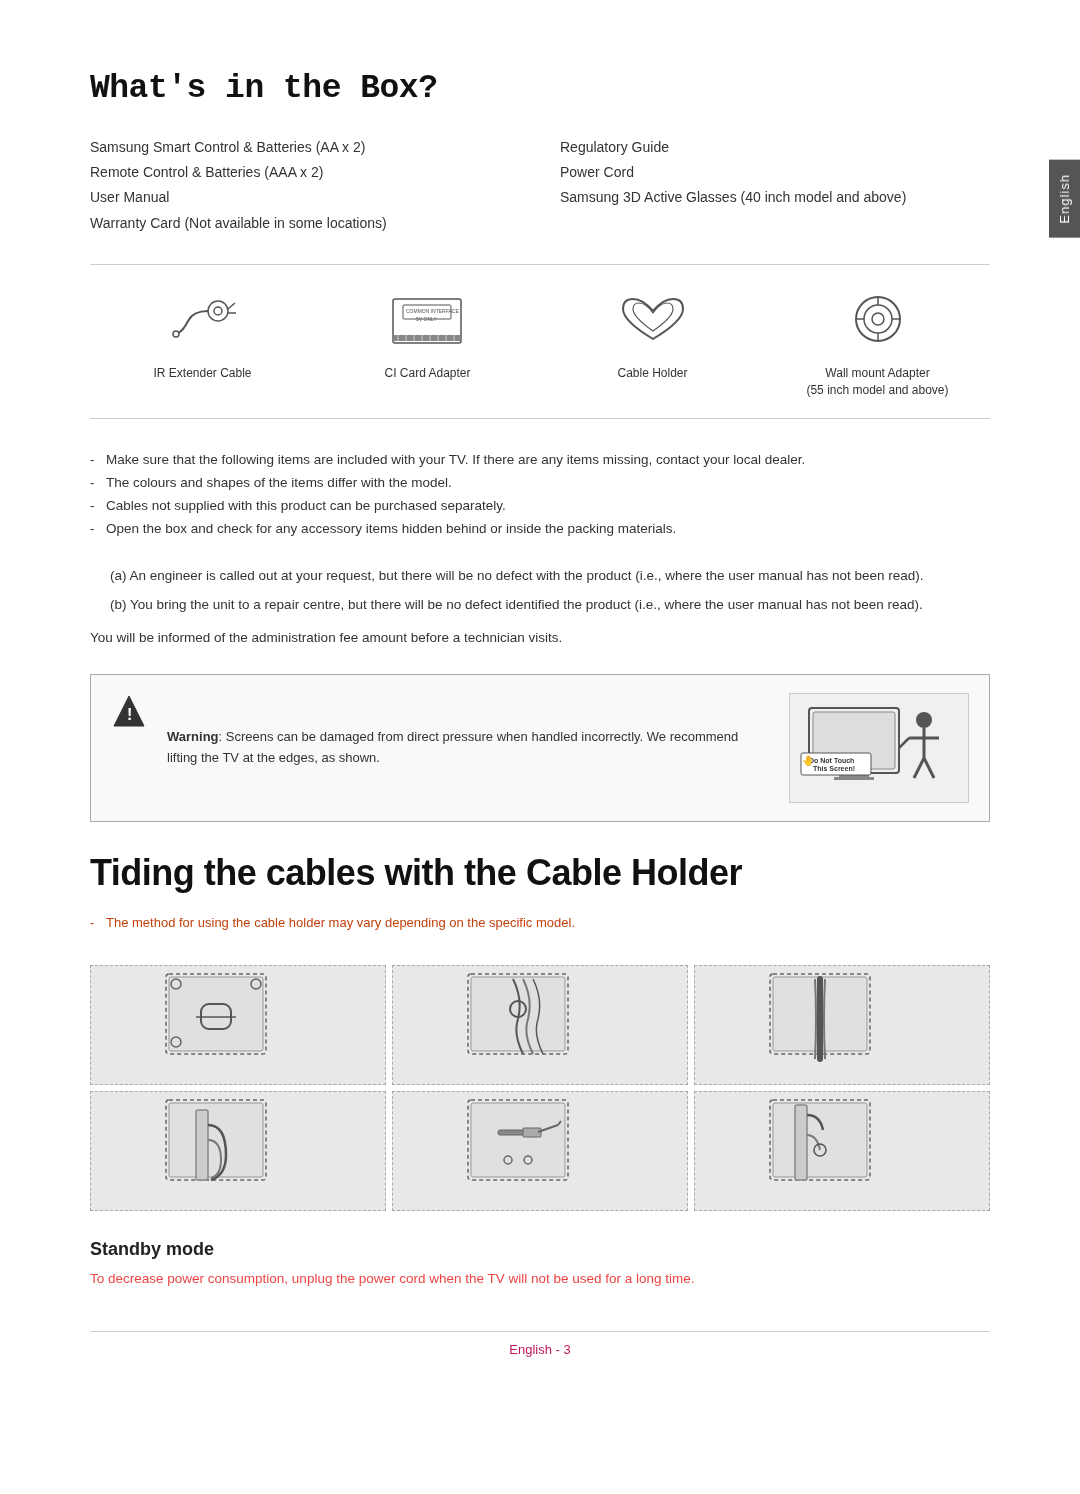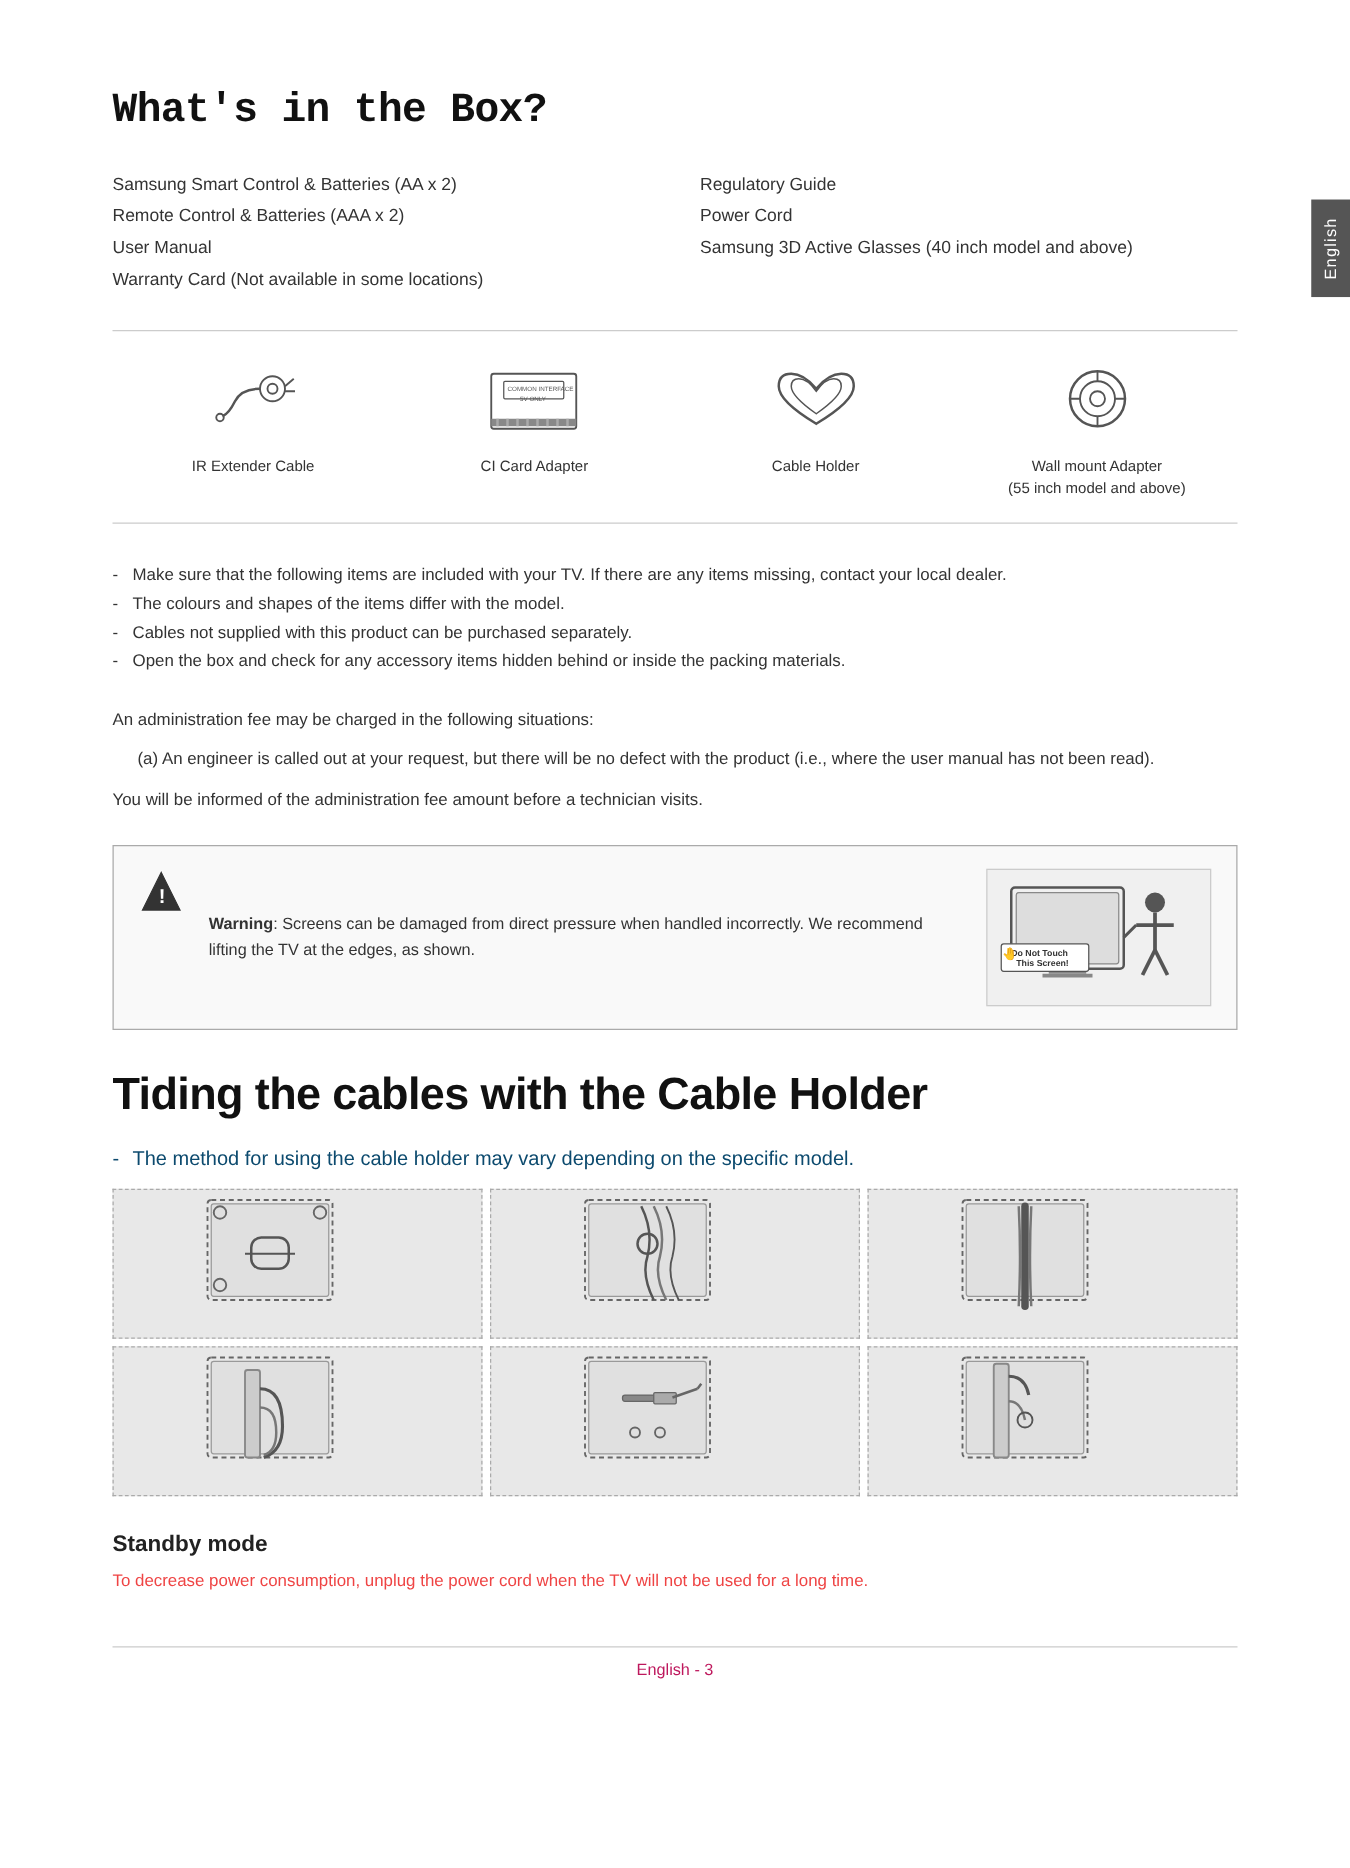--- a/index.html
+++ b/index.html
@@ -174,24 +174,24 @@
       border: 1px solid #ccc;
       display: flex;
       align-items: center;
       justify-content: center;
       background: #f0f0f0;
       position: relative;
     }
 
     
     .cable-note {
-      font-size: 16px;
-      color: #0c4a6e;
+      font-size: 13px;
+      color: #c2410c;
       line-height: 1.7;
-      margin-bottom: 10px;
+      margin-bottom: 31px;
       padding-left: 16px;
       position: relative;
     }
     .cable-note::before {
       content: '-';
       position: absolute;
       left: 0;
     }
 
     .images-grid {
@@ -334,22 +334,22 @@
   </div>
 
   <ul class="bullet-list">
     <li>Make sure that the following items are included with your TV. If there are any items missing, contact your local dealer.</li>
     <li>The colours and shapes of the items differ with the model.</li>
     <li>Cables not supplied with this product can be purchased separately.</li>
     <li>Open the box and check for any accessory items hidden behind or inside the packing materials.</li>
   </ul>
 
   <div class="admin-section">
-    <div class="admin-main">An administration fee may be charged in the following situations:</div>
     <div class="admin-sub">(a) An engineer is called out at your request, but there will be no defect with the product (i.e., where the user manual has not been read).</div>
+    <div class="admin-sub">(b) You bring the unit to a repair centre, but there will be no defect identified the product (i.e., where the user manual has not been read).</div>
     <div class="admin-main" style="margin-top:10px;">You will be informed of the administration fee amount before a technician visits.</div>
   </div>
 
   <div class="warning-box">
     <div class="warning-icon-area">
       
       <svg width="36" height="36" viewBox="0 0 36 36">
         <polygon points="18,3 33,33 3,33" fill="#333" stroke="#333" stroke-width="1"></polygon>
         <text x="16" y="27" font-size="16" fill="white" font-weight="bold">!</text>
       </svg>

